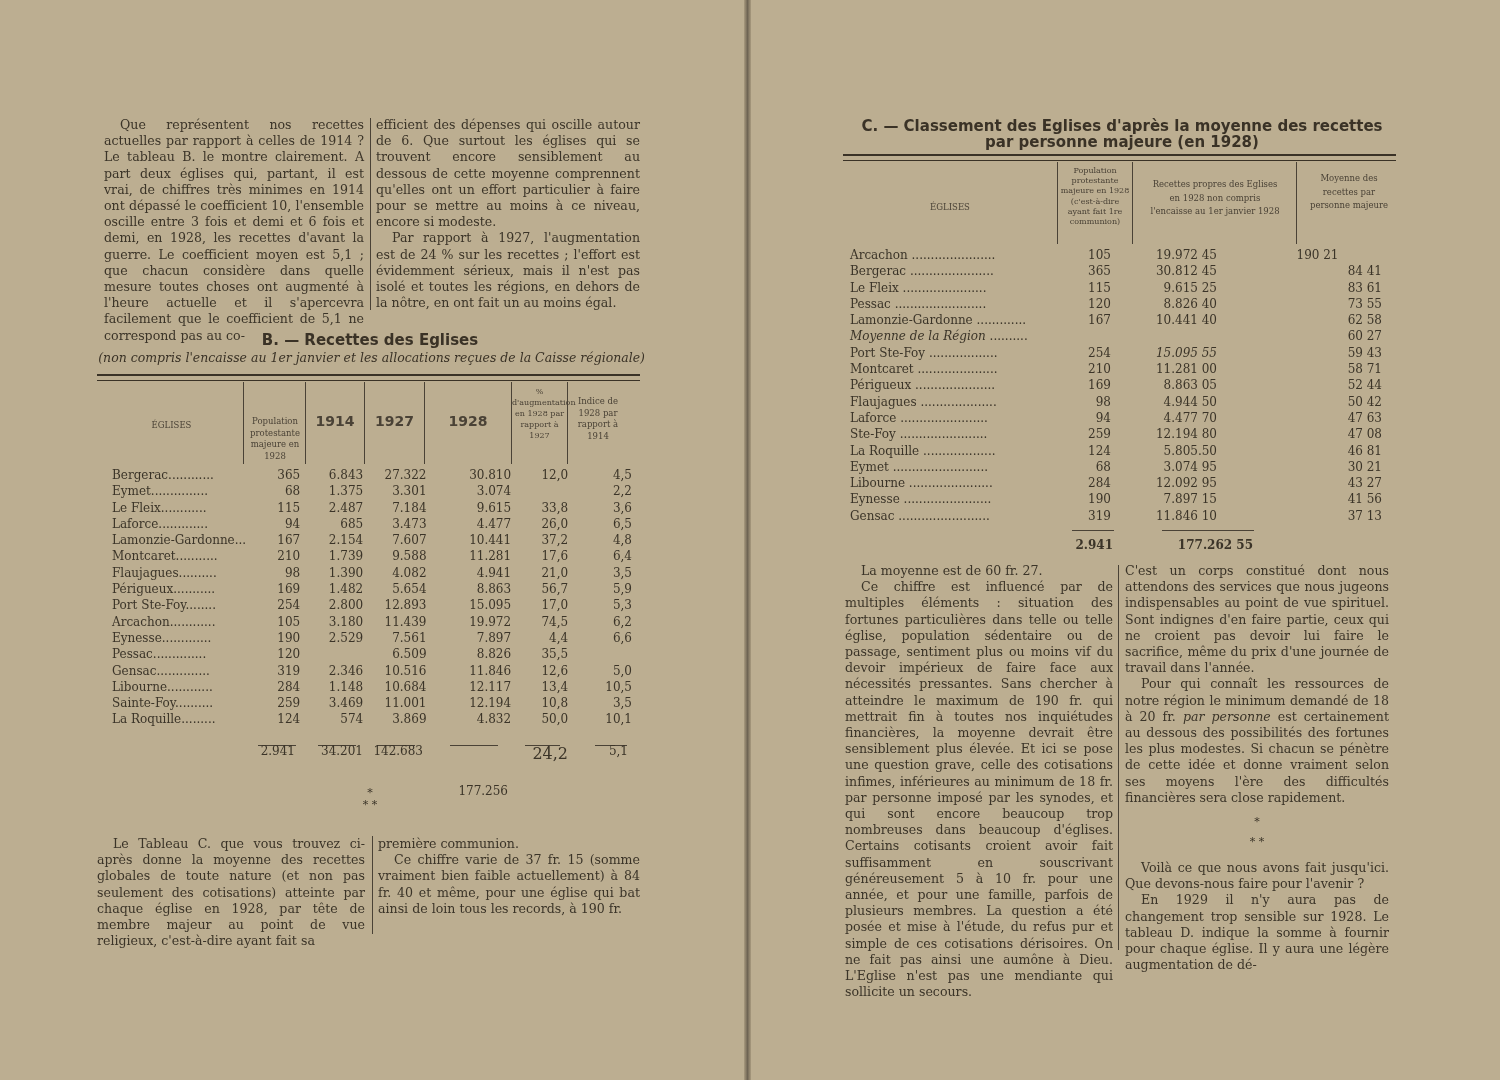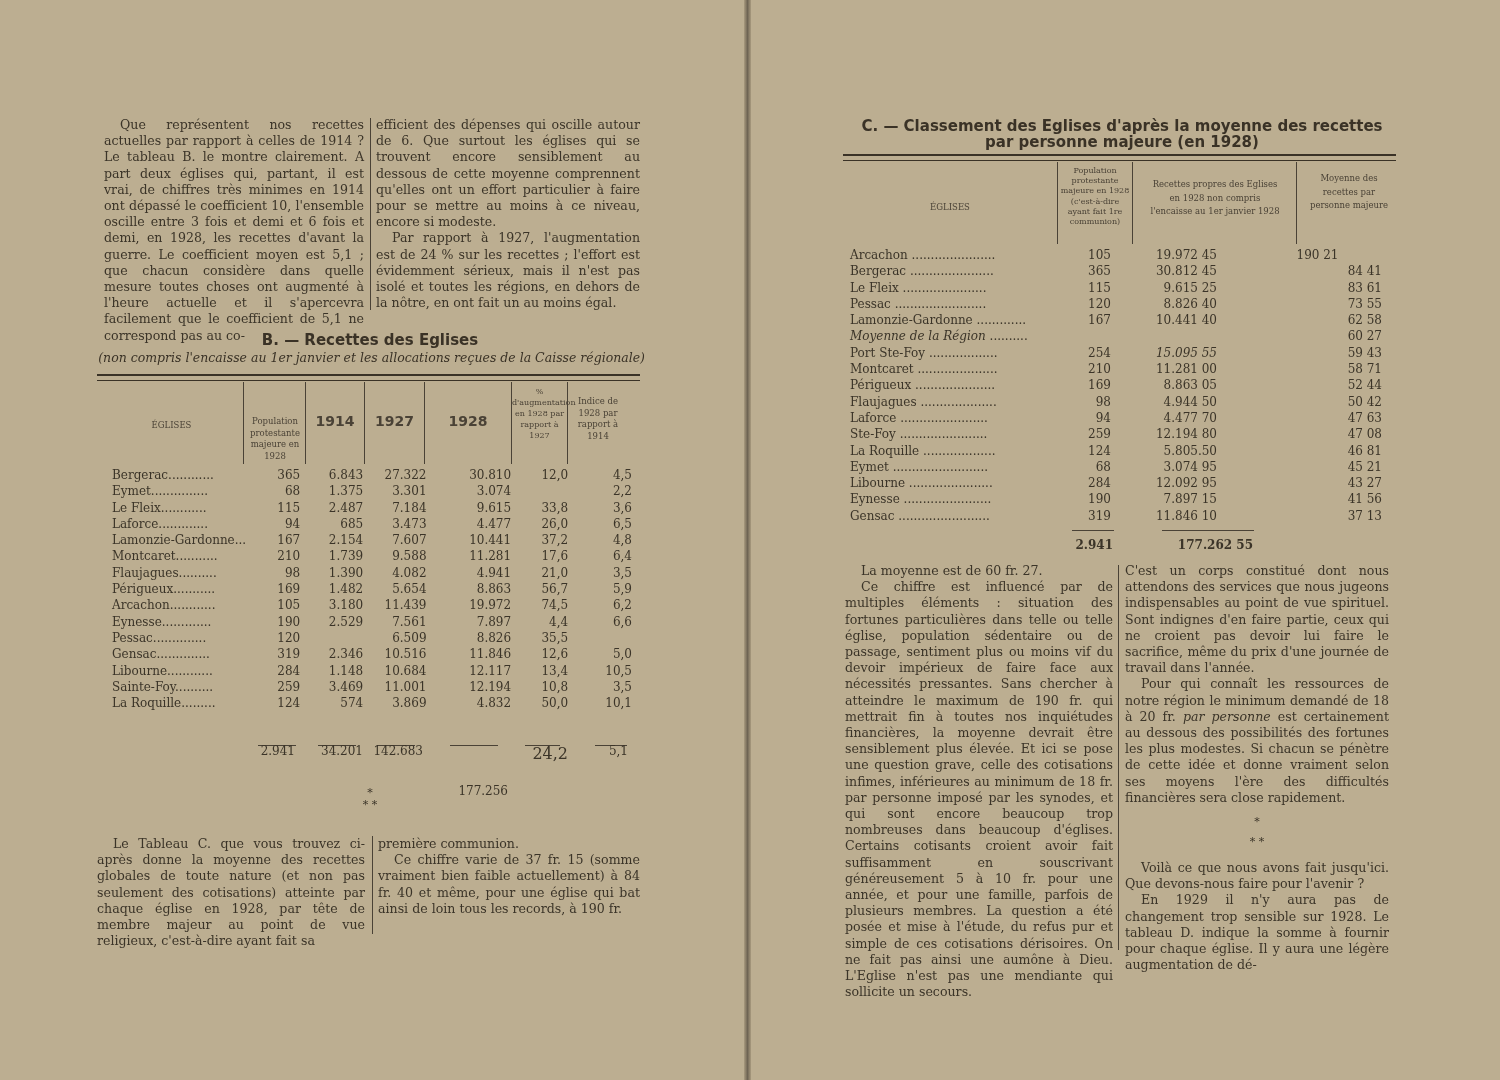--- a/index.html
+++ b/index.html
@@ -146,20 +146,29 @@
       <tr>
         <td class="name"><span>Périgueux</span><span>...........</span></td>
         <td class="num">169</td>
         <td class="num">1.482</td>
         <td class="num">5.654</td>
         <td class="num">8.863</td>
         <td class="num">56,7</td>
         <td class="num">5,9</td>
       </tr>
       <tr>
+        <td class="name"><span>Port Ste-Foy</span><span>........</span></td>
+        <td class="num">254</td>
+        <td class="num">2.800</td>
+        <td class="num">12.893</td>
+        <td class="num">15.095</td>
+        <td class="num">17,0</td>
+        <td class="num">5,3</td>
+      </tr>
+      <tr>
         <td class="name"><span>Arcachon</span><span>............</span></td>
         <td class="num">105</td>
         <td class="num">3.180</td>
         <td class="num">11.439</td>
         <td class="num">19.972</td>
         <td class="num">74,5</td>
         <td class="num">6,2</td>
       </tr>
       <tr>
         <td class="name"><span>Eynesse</span><span>.............</span></td>
@@ -344,21 +353,21 @@
       <tr>
         <td class="name"><span>La Roquille</span><span> ...................</span></td>
         <td class="num" style="padding-right: 2px;">124</td>
         <td class="num" style="padding-right: 36px;">5.805.50</td>
         <td class="num" style="padding-right: 8px;">46 81</td>
       </tr>
       <tr>
         <td class="name"><span>Eymet</span><span> .........................</span></td>
         <td class="num" style="padding-right: 2px;">68</td>
         <td class="num" style="padding-right: 36px;">3.074 95</td>
-        <td class="num" style="padding-right: 8px;">45 21</td>
+        <td class="num" style="padding-right: 8px;">30 21</td>
       </tr>
       <tr>
         <td class="name"><span>Libourne</span><span> ......................</span></td>
         <td class="num" style="padding-right: 2px;">284</td>
         <td class="num" style="padding-right: 36px;">12.092 95</td>
         <td class="num" style="padding-right: 8px;">43 27</td>
       </tr>
       <tr>
         <td class="name"><span>Eynesse</span><span> .......................</span></td>
         <td class="num" style="padding-right: 2px;">190</td>

